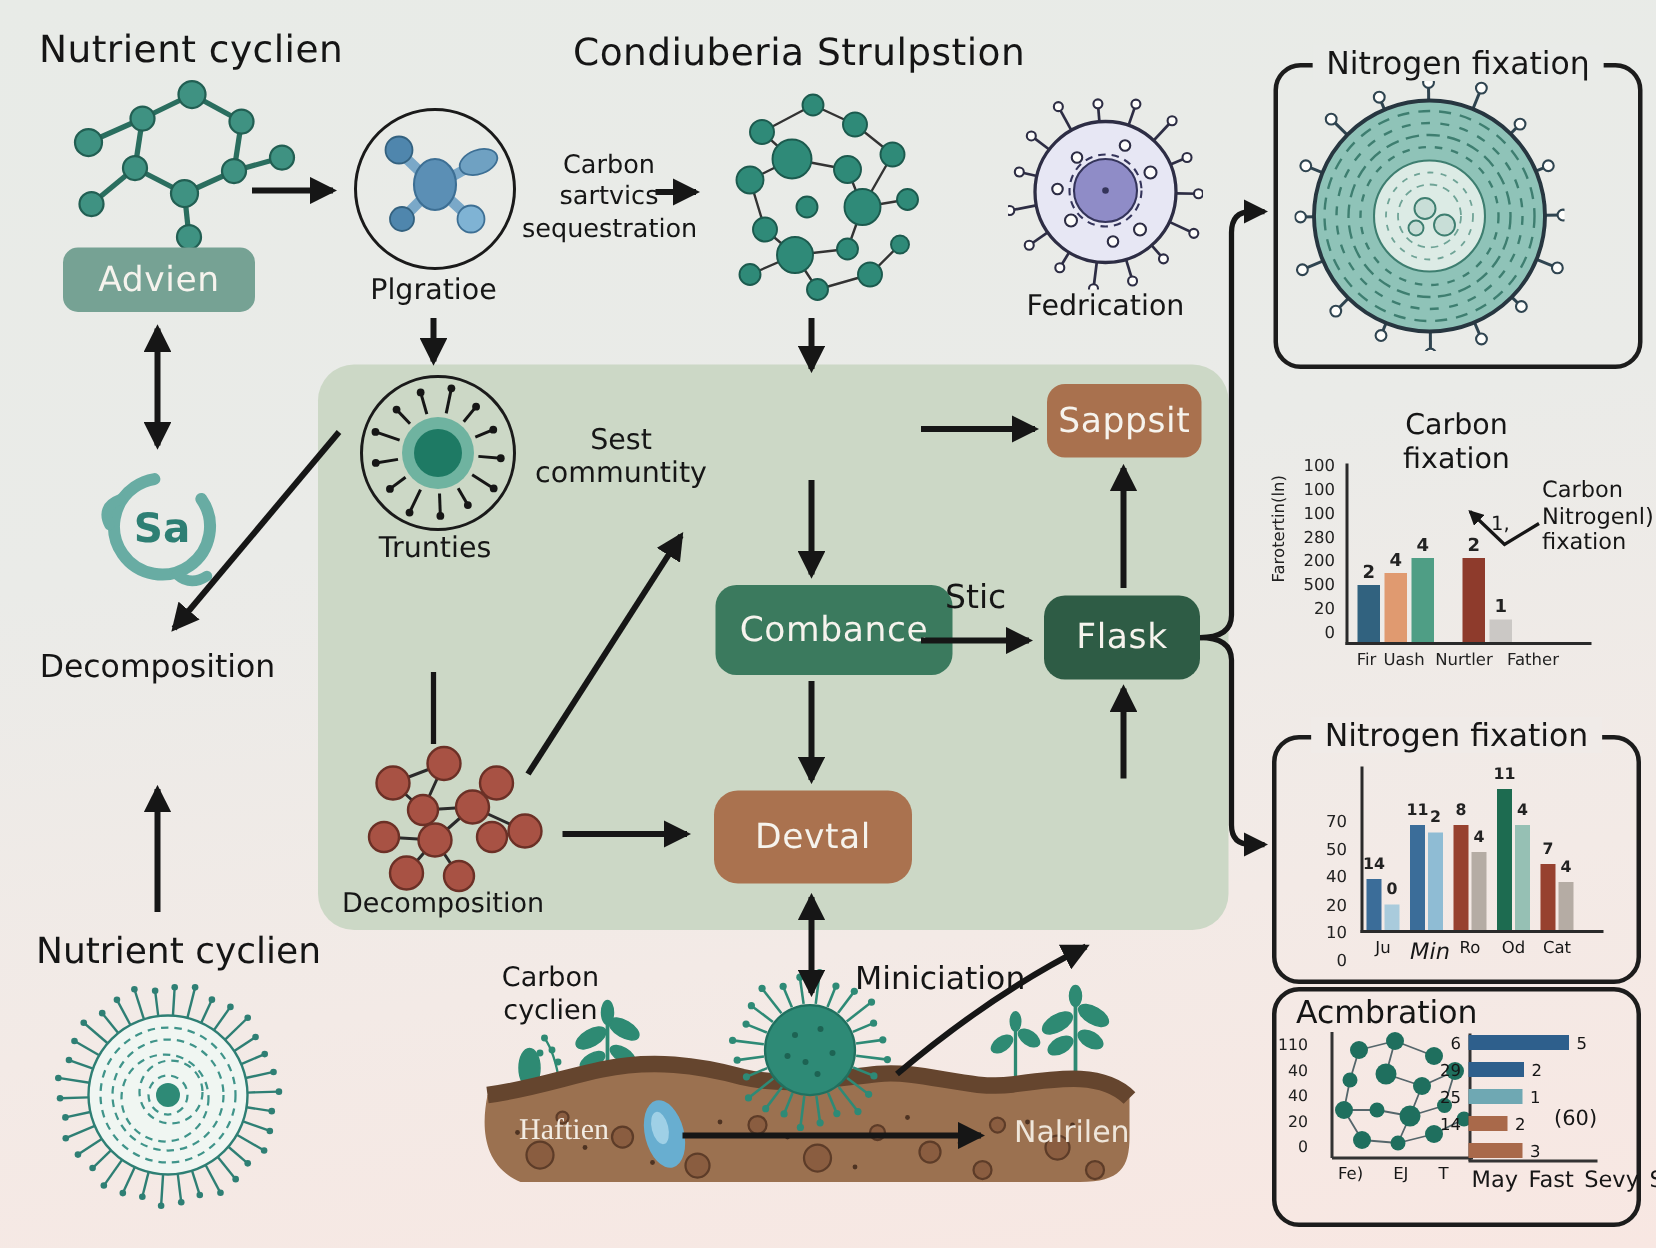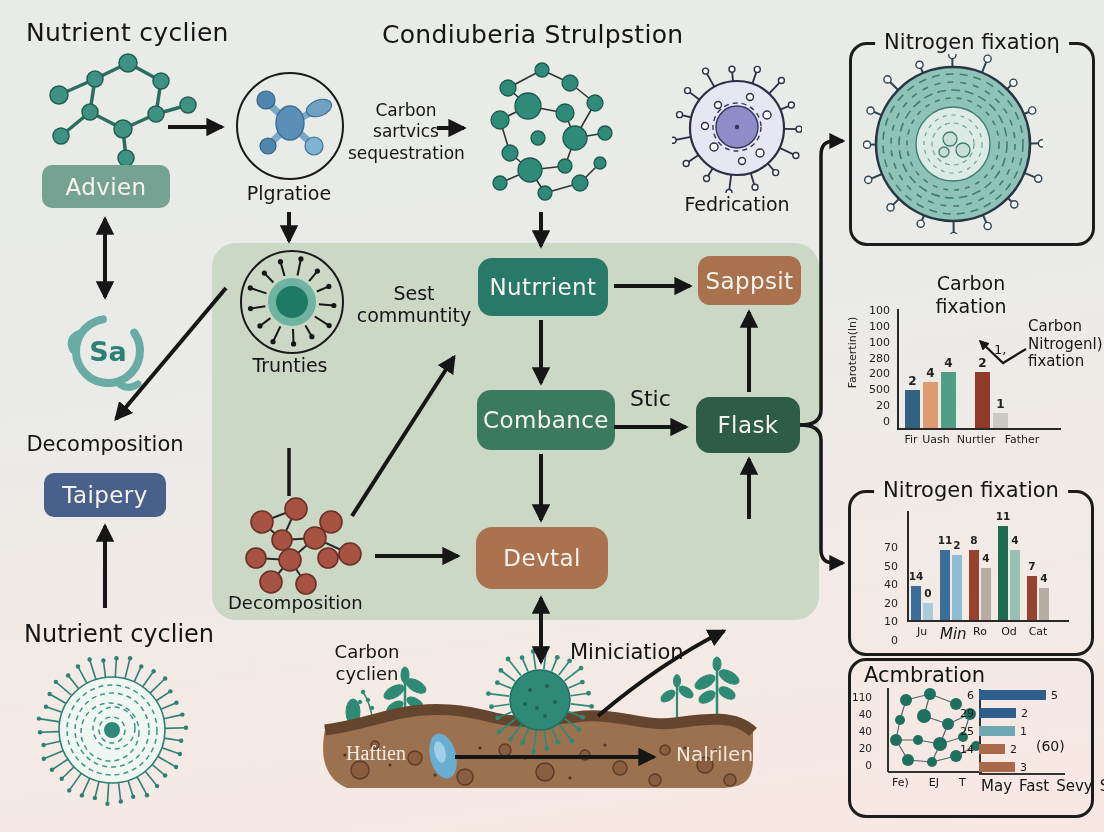--- a/index.html
+++ b/index.html
@@ -117,21 +117,20 @@
 
   <svg class="abs" style="left:58px;top:303px" width="100" height="100" viewBox="0 0 100 100">
     <circle cx="50" cy="48" r="32" fill="none" stroke="#68aca3" stroke-width="8" stroke-dasharray="165 40" stroke-linecap="round" transform="rotate(-35 50 48)"></circle>
     <path d="M22,30 Q9,35 15,47" stroke="#68aca3" stroke-width="7" fill="none" stroke-linecap="round"></path>
     <path d="M60,80 Q69,88 80,81" stroke="#68aca3" stroke-width="7" fill="none" stroke-linecap="round"></path>
     <text x="50" y="58" text-anchor="middle" font-size="27" font-weight="600" fill="#2e7f74">Sa</text>
   </svg>
 
   <div class="abs center hand" style="left:25px;top:432px;width:160px;font-size:21px;">Decomposition</div>
 
-  <div class="nodebox" style="left:44px;top:473px;width:122px;height:44px;background:#49608a;border-radius:10px;">Taipery</div>
 
   <div class="abs hand" style="left:24px;top:620px;font-size:24px;">Nutrient cyclien</div>
 
   <svg class="abs" style="left:32px;top:650px" width="160" height="160" viewBox="0 0 160 160">
     <g>
         <line x1="128.8162326821529" y1="59.360827857641524" x2="144.47426958020196" y2="52.74071603839447" stroke="#2e7f74" stroke-width="1.6"></line>
         <circle cx="144.47426958020196" cy="52.74071603839447" r="2.2" fill="#2e7f74"></circle>
         <line x1="131.77748148375798" y1="68.68220820128334" x2="150.3392201288788" y2="64.62488661306418" stroke="#2e7f74" stroke-width="1.6"></line>
         <circle cx="150.3392201288788" cy="64.62488661306418" r="2.2" fill="#2e7f74"></circle>
         <line x1="132.97551025367795" y1="78.38900237043538" x2="153.9658067692862" y2="77.75068255494752" stroke="#2e7f74" stroke-width="1.6"></line>
@@ -407,23 +406,22 @@
         <circle cx="18" cy="66" r="10"></circle>
       <circle cx="52" cy="68" r="11"></circle>
         <circle cx="90" cy="66" r="10"></circle>
         <circle cx="33" cy="90" r="11"></circle>
       <circle cx="68" cy="92" r="10"></circle>
         <circle cx="112" cy="62" r="11"></circle>
     </g>
   </svg>
   <div class="abs" style="left:228px;top:592px;font-size:18px;">Decomposition</div>
 
-  <div class="nodebox" style="left:478px;top:258px;width:130px;height:58px;background:#28796a;border-radius:14px;">Nutrrient</div>
   <div class="nodebox" style="left:698px;top:256px;width:103px;height:49px;background:#a9714e;border-radius:12px;">Sappsit</div>
-  <div class="nodebox" style="left:477px;top:390px;width:138px;height:60px;background:#3b7a5e;border-radius:14px;">Combance</div>
+  <div class="nodebox" style="left:477px;top:390px;width:158px;height:60px;background:#3b7a5e;border-radius:14px;">Combance</div>
   <div class="abs" style="left:630px;top:386px;font-size:22px;">Stic</div>
   <div class="nodebox" style="left:476px;top:527px;width:132px;height:62px;background:#aa724f;border-radius:16px;">Devtal</div>
   <div class="nodebox" style="left:696px;top:397px;width:104px;height:56px;background:#2e5c45;border-radius:14px;">Flask</div>
 
   <svg class="abs" style="left:315px;top:630px" width="450" height="175" viewBox="0 0 450 175">
 
     <g stroke="#2e8a73" fill="#2e8a73">
       <ellipse cx="38" cy="82" rx="7" ry="13"></ellipse>
       <path d="M58,92 Q55,72 48,62" fill="none" stroke-width="1.5"></path>
       <circle cx="48" cy="62" r="1.8"></circle>

